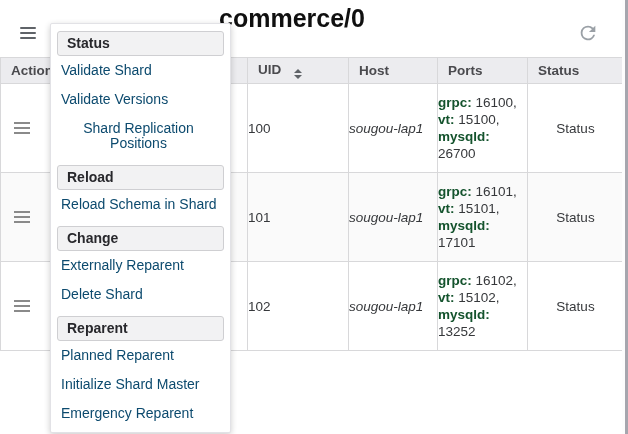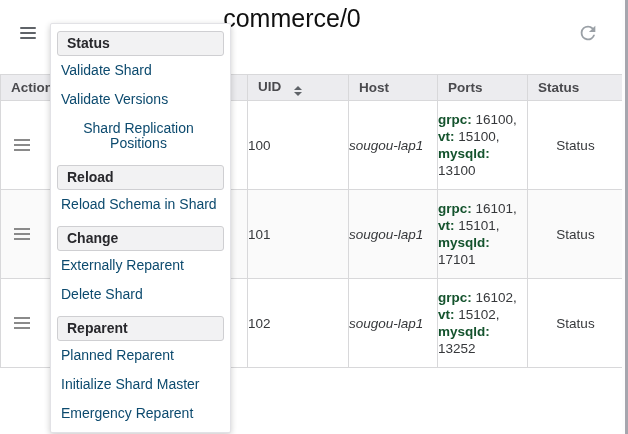--- a/index.html
+++ b/index.html
@@ -5,31 +5,31 @@
   html,body { margin:0; padding:0; background:#fff; }
   .frame {
     position:relative; width:628px; height:434px; background:#ffffff;
     font-family:"Liberation Sans", sans-serif; overflow:hidden;
     -webkit-font-smoothing:antialiased;
   }
 
   
   .page-title {
     position:absolute; top:4px; left:0; right:44px;
-    text-align:center; font-size:25px; font-weight:400; color:#101010;
+    text-align:center; font-size:25px; font-weight:700; color:#101010;
     letter-spacing:0;
   }
   .top-menu-btn { position:absolute; left:20px; top:27px; width:16px; height:12px;
     display:flex; flex-direction:column; justify-content:space-between; cursor:pointer; }
   .top-menu-btn .bar { height:2px; background:#5f6368; border-radius:1px; }
   .refresh-btn { position:absolute; left:577px; top:22px; width:22px; height:22px; cursor:pointer; }
 
   
   table.tablets {
-    position:absolute; left:0; top:74px; width:623px;
+    position:absolute; left:0; top:57px; width:623px;
     border-collapse:collapse; table-layout:fixed;
   }
   table.tablets th, table.tablets td { border:1px solid #d8d8da; }
   table.tablets thead th {
     height:25px; background:#ececef; color:#4a4a4e;
     font-size:13.5px; font-weight:700; text-align:left; padding:0 0 0 10px;
     overflow:hidden; white-space:nowrap;
   }
   th.col-action { padding-left:25px; }
   table.tablets td {
@@ -123,21 +123,21 @@
           </div>
         </td>
         <td class="cell-uid">100</td>
         <td class="cell-host">sougou-lap1</td>
         <td class="cell-ports">
           <b>grpc:</b>
           <span>16100,</span>
           <b>vt:</b>
           <span>15100,</span>
           <b>mysqld:</b>
-          <span>13100</span>
+          <span>26700</span>
         </td>
         <td class="cell-status">Status</td>
       </tr>
       <tr class="alt">
         <td class="cell-action">
           <div class="row-menu-btn">
             <div class="bar"></div>
               <div class="bar"></div>
               <div class="bar"></div>
           </div>

